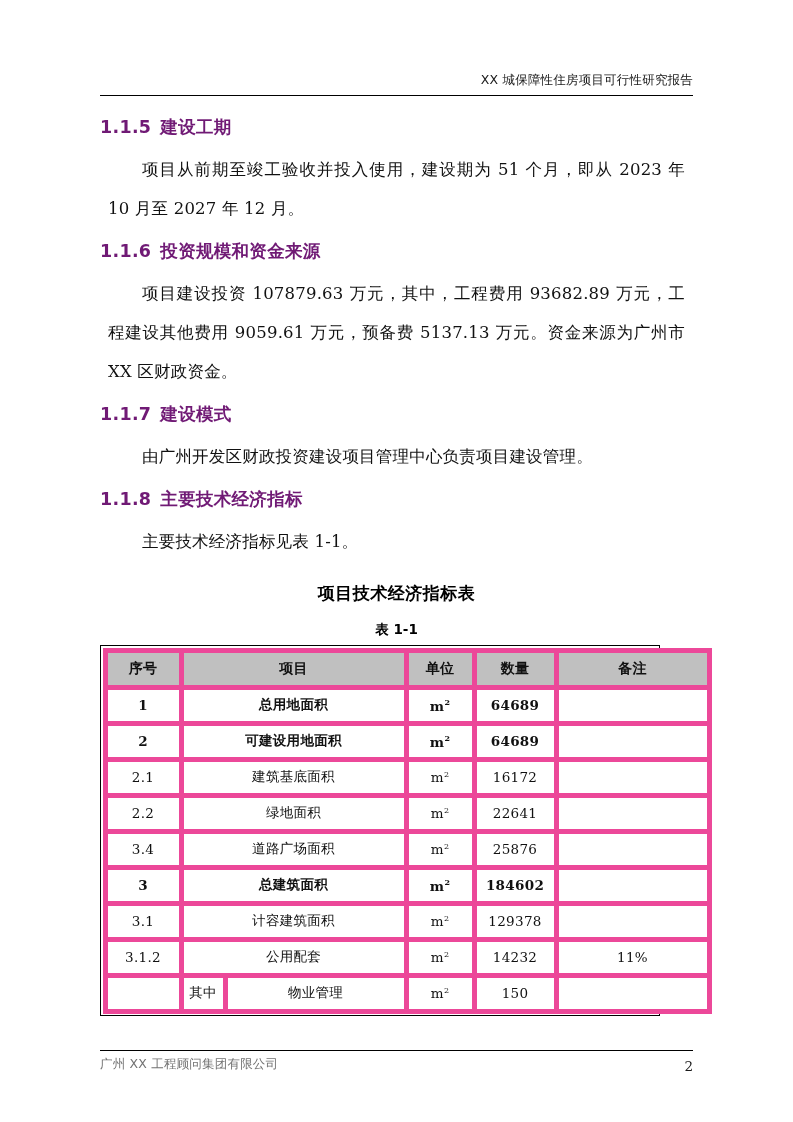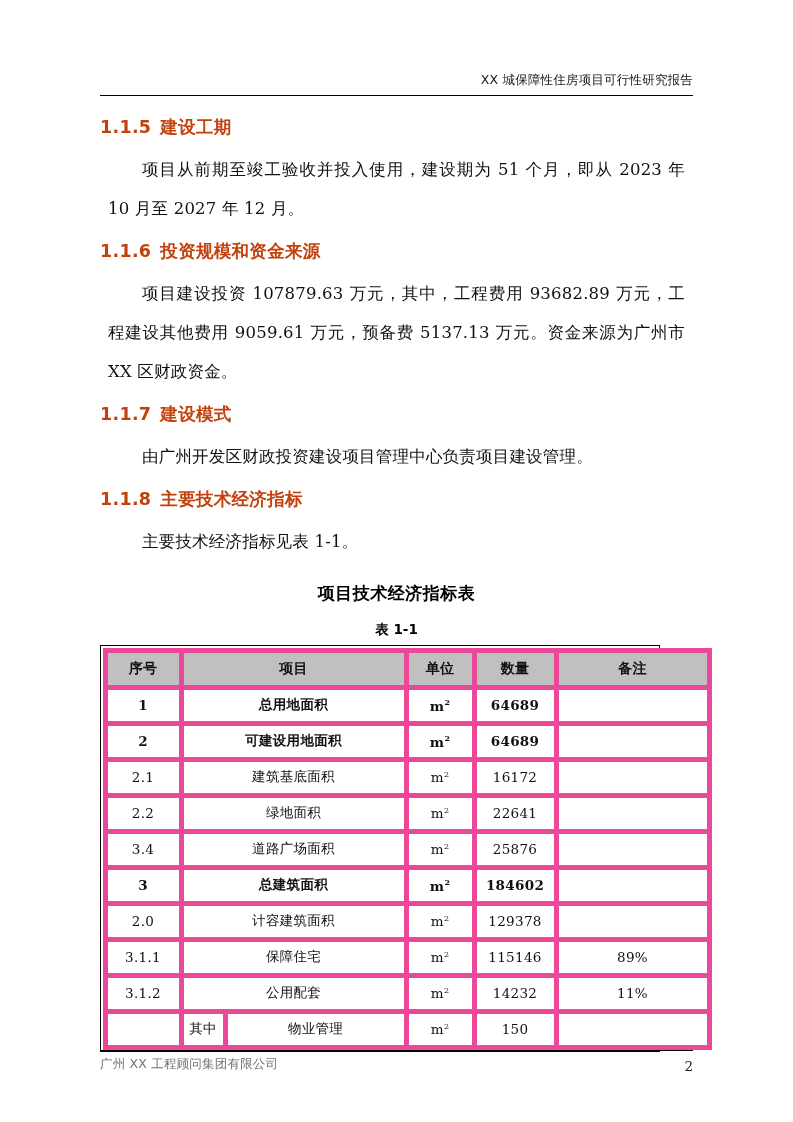--- a/index.html
+++ b/index.html
@@ -52,21 +52,21 @@
   }
 
   h2.section-heading {
     font-family: "DejaVu Sans", "Liberation Sans", sans-serif;
     font-weight: bold;
     font-size: 17.5px;
     margin: 0;
     padding: 0;
     line-height: 30px;
     letter-spacing: 0.3px;
-    color: #c2410c;
+    color: #701a75;
     white-space: pre;
   }
   .heading-num {
     font-family: "DejaVu Sans", "Liberation Sans", sans-serif;
     font-weight: bold;
   }
   .heading-gap { display: inline-block; width: 9px; }
 
   p.body-text {
     font-family: "DejaVu Serif", "Liberation Serif", serif;
@@ -262,32 +262,25 @@
               <td></td>
             </tr>
             <tr class="bold-row">
               <td>3</td>
               <td colspan="2">总建筑面积</td>
               <td class="unit">m<sup>2</sup></td>
               <td>184602</td>
               <td></td>
             </tr>
             <tr>
-              <td>2.0</td>
+              <td>3.1</td>
               <td colspan="2">计容建筑面积</td>
               <td class="unit">m<sup>2</sup></td>
               <td>129378</td>
               <td></td>
-            </tr>
-            <tr>
-              <td>3.1.1</td>
-              <td colspan="2">保障住宅</td>
-              <td class="unit">m<sup>2</sup></td>
-              <td>115146</td>
-              <td>89%</td>
             </tr>
             <tr>
               <td>3.1.2</td>
               <td colspan="2">公用配套</td>
               <td class="unit">m<sup>2</sup></td>
               <td>14232</td>
               <td>11%</td>
             </tr>
             <tr>
               <td></td>

